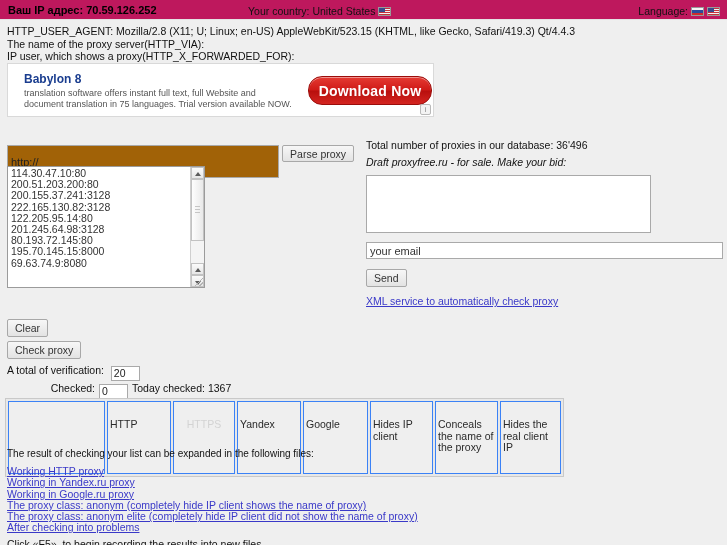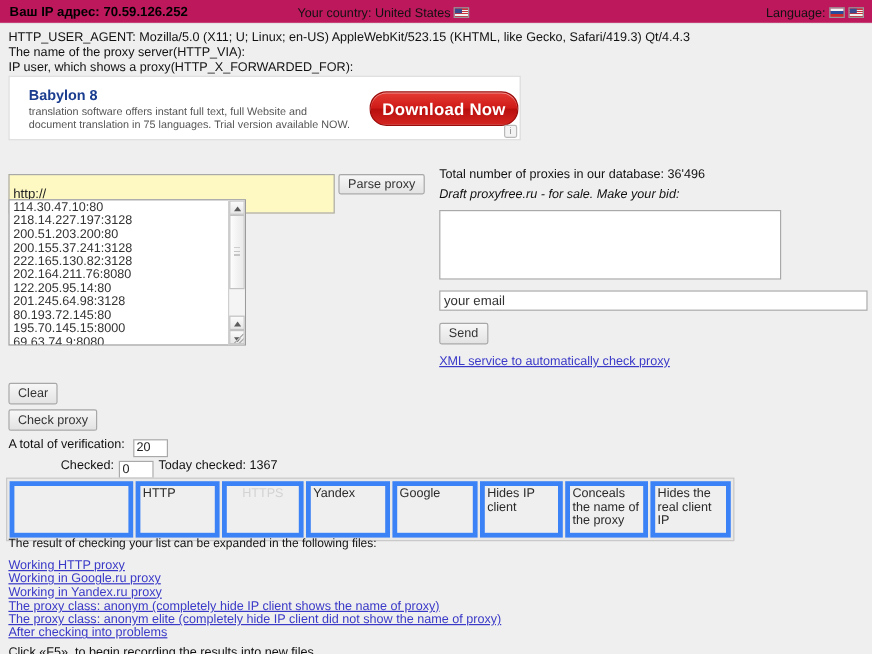--- a/index.html
+++ b/index.html
@@ -157,21 +157,21 @@
   .url-row {
     position: absolute;
     left: 7px;
     top: 145px;
   }
   .url-input {
     width: 272px;
     height: 33px;
     box-sizing: border-box;
     border: 1px solid #a9a9a9;
-    background: #fef9c3;
+    background: #a16207;
     font-family: "Liberation Sans", sans-serif;
     font-size: 11px;
     padding: 1px 3px;
     color: #222;
     vertical-align: top;
   }
   .btn {
     font-family: "Liberation Sans", sans-serif;
     font-size: 10.5px;
     background: linear-gradient(to bottom, #f7f7f7, #e3e3e3);
@@ -382,25 +382,25 @@
     position: absolute;
     left: 5px;
     top: 398px;
     border-collapse: separate;
     border-spacing: 2px;
     background: #e8e8e8;
     border: 1px solid #c9c9c9;
     font-size: 10.5px;
   }
   .res-table td {
-    border: 4px solid #3b82f6;
+    border: 1px solid #3b82f6;
     background: #efefef;
     height: 37px;
     vertical-align: top;
-    padding: 1px 2px;
+    padding: 17px 2px;
     color: #2a2a2a;
     line-height: 11.5px;
   }
   .res-table td.c0 { width: 91px; }
   .res-table td.c1 { width: 58px; }
   .res-table td.c2 { width: 56px; color: #d3d3d3; text-align: center; }
   .res-table td.c3 { width: 58px; }
   .res-table td.c4 { width: 59px; }
   .res-table td.c5 { width: 57px; margin-top: 48px; }
   .res-table td.c6 { width: 57px; }
@@ -445,39 +445,39 @@
   <span class="ip">Ваш IP адрес: 70.59.126.252</span>
   <span class="country">
     <span>Your country: United States</span><span class="flag flag-us"></span>
   </span>
   <span class="langwrap">
     <span>Language:</span><span class="flag flag-ru"></span><span class="flag flag-us"></span>
   </span>
 </div>
 
 <div class="uainfo">
-  <div>HTTP_USER_AGENT: Mozilla/5.0 (X11; U; Linux; en-US) AppleWebKit/523.15 (KHTML, like Gecko, Safari/419.3) Qt/4.4.3</div>
+  <div>HTTP_USER_AGENT: Mozilla/2.8 (X11; U; Linux; en-US) AppleWebKit/523.15 (KHTML, like Gecko, Safari/419.3) Qt/4.4.3</div>
   <div>The name of the proxy server(HTTP_VIA):</div>
   <div>IP user, which shows a proxy(HTTP_X_FORWARDED_FOR):</div>
 </div>
 
 <div class="banner">
   <div class="b-title">Babylon 8</div>
   <div class="b-desc">translation software offers instant full text, full Website and document translation in 75 languages. Trial version available NOW.</div>
   <div class="b-btn">Download Now</div>
   <div class="b-mark">i</div>
 </div>
 
 <div class="url-row">
   <input class="url-input" type="text" value="http://" style="">
   <button class="btn parse-btn">Parse proxy</button>
 </div>
 
 <div class="proxy-box">
-  <div class="proxy-list"><div>114.30.47.10:80</div><div>218.14.227.197:3128</div><div>200.51.203.200:80</div><div>200.155.37.241:3128</div><div>222.165.130.82:3128</div><div>202.164.211.76:8080</div><div>122.205.95.14:80</div><div>201.245.64.98:3128</div><div>80.193.72.145:80</div><div>195.70.145.15:8000</div><div>69.63.74.9:8080</div></div>
+  <div class="proxy-list"><div>114.30.47.10:80</div><div>200.51.203.200:80</div><div>200.155.37.241:3128</div><div>222.165.130.82:3128</div><div>122.205.95.14:80</div><div>201.245.64.98:3128</div><div>80.193.72.145:80</div><div>195.70.145.15:8000</div><div>69.63.74.9:8080</div></div>
   <div class="vscroll">
     <div class="arrow up"></div>
     <div class="thumb"></div>
     <div class="arrow dn-a"></div>
     <div class="arrow dn"></div>
   </div>
   <div class="resize-grip"></div>
 </div>
 
 <button class="btn clear-btn">Clear</button>
@@ -510,19 +510,19 @@
       <td class="c5">Hides IP client</td>
       <td class="c6">Conceals the name of the proxy</td>
       <td class="c7">Hides the real client IP</td>
     </tr>
   </tbody>
 </table>
 
 <div class="res-intro">The result of checking your list can be expanded in the following files:</div>
 <div class="link-list">
     <a>Working HTTP proxy</a>
+    <a>Working in Yandex.ru proxy</a>
     <a>Working in Google.ru proxy</a>
-    <a>Working in Yandex.ru proxy</a>
     <a>The proxy class: anonym (completely hide IP client shows the name of proxy)</a>
     <a>The proxy class: anonym elite (completely hide IP client did not show the name of proxy)</a>
     <a>After checking into problems</a>
   </div>
 <div class="footer-note">Click «F5», to begin recording the results into new files.</div>
 
 </body></html>

